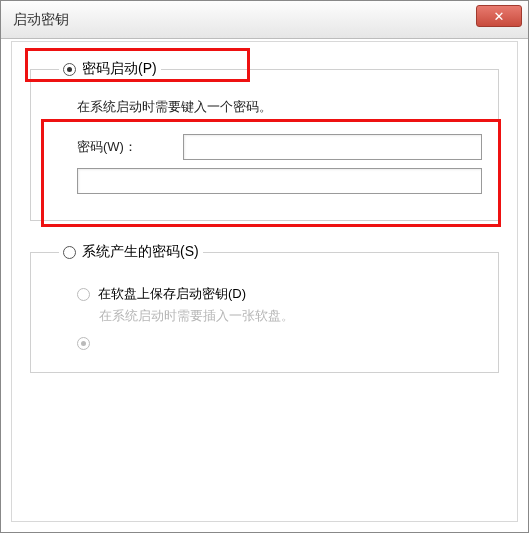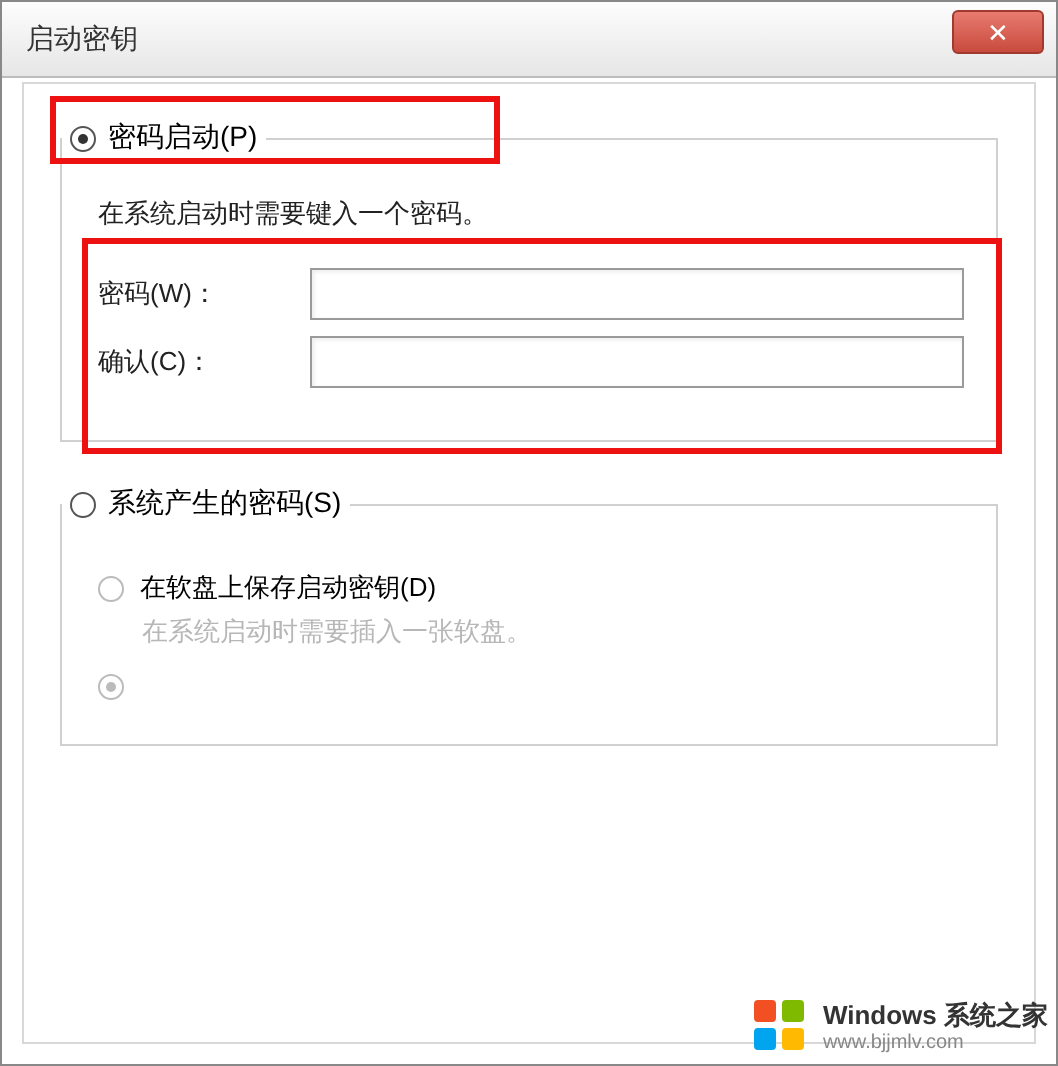--- a/index.html
+++ b/index.html
@@ -54,21 +54,21 @@
       right: 10px;
       top: 40px;
       bottom: 10px;
       border: 1px solid #d8d8d8;
       background: #fff;
       padding: 18px 18px 18px 18px;
     }
     fieldset {
       border: 1px solid #d0d0d0;
       margin: 0 0 22px 0;
-      padding: 14px 16px 18px 0;
+      padding: 14px 16px 18px 28px;
       position: relative;
     }
     legend {
       padding: 0 4px;
       font-size: 14px;
       display: flex;
       align-items: center;
       gap: 6px;
     }
     .radio-outer {
@@ -151,21 +151,20 @@
             <span class="radio-dot"></span>
           </span>
         <span>密码启动(P)</span>
       </legend>
       <div class="desc">在系统启动时需要键入一个密码。</div>
       <div class="row">
         <label>密码(W)：</label>
         <input type="password" value="" style="">
       </div>
       <div class="row">
-        <label>确认(C)：</label>
         <input type="password" value="" style="">
       </div>
     </fieldset>
 
     <fieldset>
       <legend>
         <span class="radio-outer"></span>
         <span>系统产生的密码(S)</span>
       </legend>
 
@@ -180,25 +179,13 @@
             <span class="radio-dot disabled"></span>
           </span>
       </div>
     </fieldset>
 
   </div>
 
   <div class="anno anno1"></div>
   <div class="anno anno2"></div>
 
-  <div class="watermark">
-    <div class="wm-logo">
-        <div class="pane" style="left: 0px; top: 0px; background: rgb(242, 80, 34);"></div>
-        <div class="pane" style="left: 14px; top: 0px; background: rgb(127, 186, 0);"></div>
-        <div class="pane" style="left: 0px; top: 14px; background: rgb(0, 164, 239);"></div>
-        <div class="pane" style="left: 14px; top: 14px; background: rgb(255, 185, 0);"></div>
-      </div>
-    <div class="wm-text">
-      <span class="l1">Windows 系统之家</span>
-      <span class="l2">www.bjjmlv.com</span>
-    </div>
-  </div>
 </div>
 
 </body></html>

